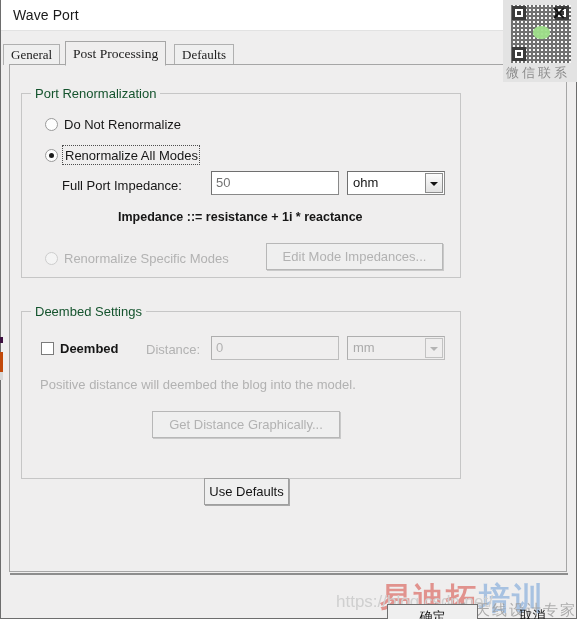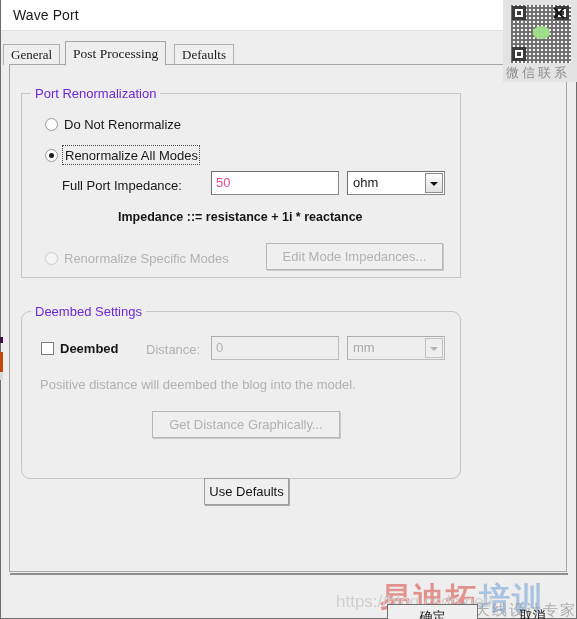--- a/index.html
+++ b/index.html
@@ -114,25 +114,25 @@
     position: absolute;
     border: 1px solid #c6c6c6;
     box-sizing: border-box;
   }
   .groupbox > .gb-title {
     position: absolute;
     top: -8px; left: 9px;
     background: #efeeee;
     padding: 0 4px;
     font-size: 13px;
-    color: #6d28d9;
+    color: #14532d;
     white-space: nowrap;
   }
   #gb-renorm { left: 21px; top: 93px;  width: 440px; height: 185px; }
-  #gb-deembed{ left: 21px; top: 311px; width: 440px; height: 168px; border-radius: 9px; }
+  #gb-deembed{ left: 21px; top: 311px; width: 440px; height: 168px; }
 
   
   .radio {
     position: absolute;
     width: 13px; height: 13px;
     border-radius: 50%;
     background: #fdfdfd;
     border: 1px solid #9a9a9a;
     box-sizing: border-box;
   }
@@ -174,21 +174,21 @@
   
   .textbox {
     position: absolute;
     background: #ffffff;
     border: 1px solid #898989;
     border-top-color: #6f6f6f;
     border-left-color: #6f6f6f;
     box-sizing: border-box;
     font-family: "Liberation Sans", sans-serif;
     font-size: 13px;
-    color: #ec4899;
+    color: #737373;
     padding: 0 4px;
     line-height: 22px;
     outline: none;
   }
   .textbox.disabled {
     background: #efeeee;
     color: #b2b2b2;
     border-color: #bdbdbd;
     border-top-color: #aeaeae;
     border-left-color: #aeaeae;

